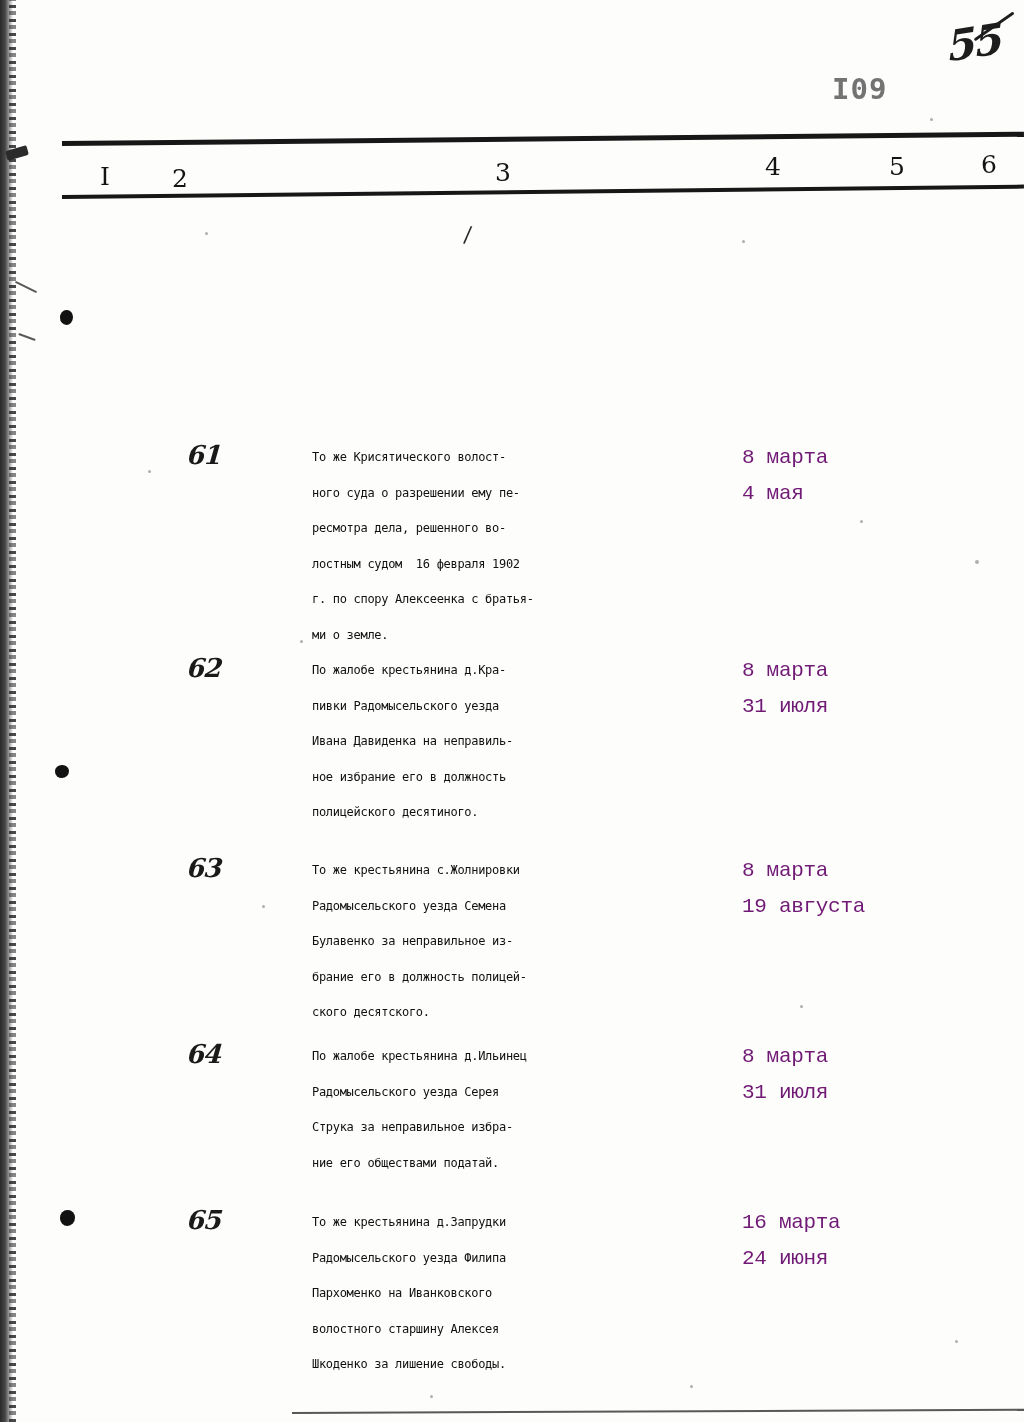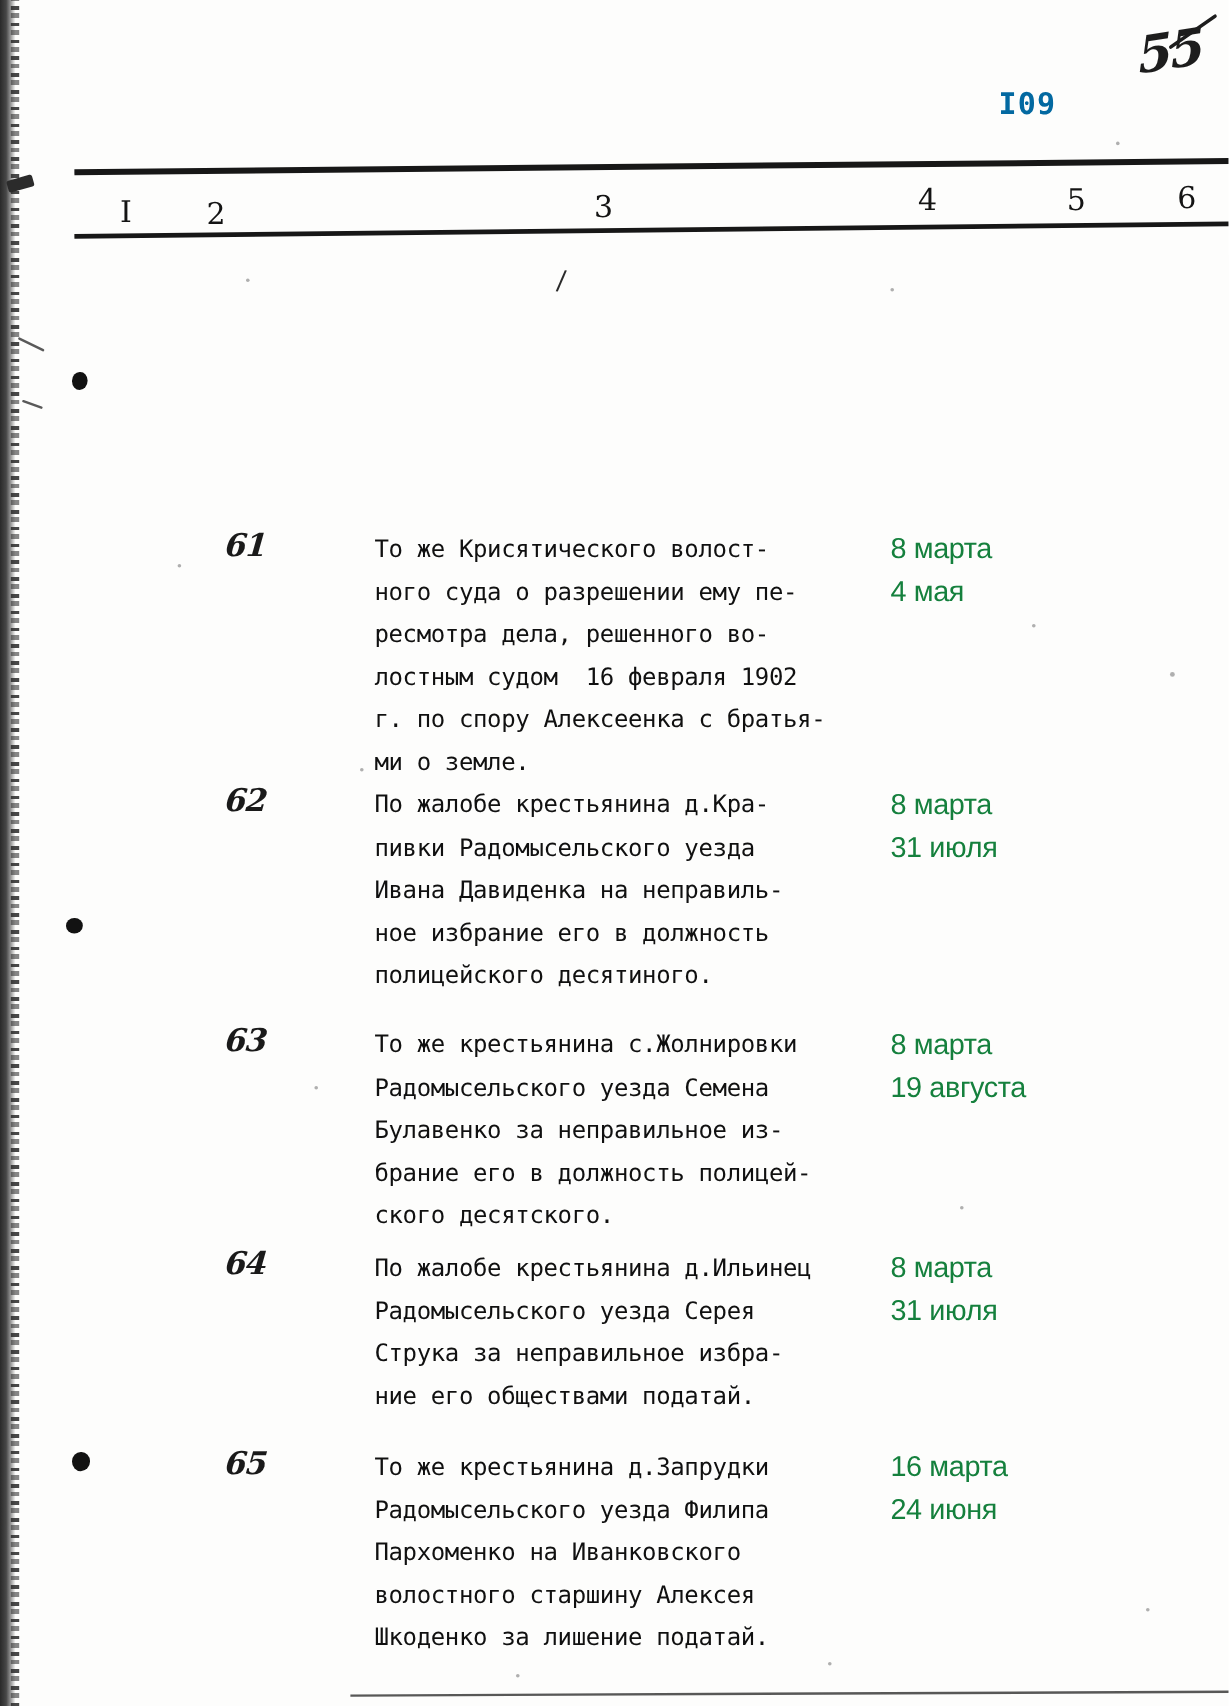--- a/index.html
+++ b/index.html
@@ -84,23 +84,23 @@
     background: #1d1d1d;
     transform: rotate(-27deg);
     border-radius: 2px;
   }
 
   
   .stamp-folio {
     position: absolute;
     left: 832px; top: 72px;
     font-family: "DejaVu Sans Mono", "Liberation Mono", monospace;
-    font-size: 25px;
+    font-size: 29px;
     font-weight: 700;
-    color: #0369a1;
+    color: #737373;
     letter-spacing: 1px;
   }
 
   
   .rule {
     position: absolute;
     background: #171717;
     transform-origin: left center;
   }
   .rule-top {
@@ -144,34 +144,34 @@
     font-style: italic;
     color: #1a1a1a;
     transform: skewX(-5deg);
     letter-spacing: -1px;
   }
   .entry-text {
     position: absolute;
     left: 312px;
     width: 420px;
     font-family: "DejaVu Sans Mono", "Liberation Mono", monospace;
-    font-size: 20px;
+    font-size: 12px;
     line-height: 35.5px;
     color: #101010;
     white-space: pre-wrap;
     letter-spacing: -0.3px;
   }
   .entry-dates {
     position: absolute;
     left: 742px;
     width: 230px;
-    font-family: Liberation Sans, sans-serif;
-    font-size: 24px;
+    font-family: Liberation Mono, monospace;
+    font-size: 21px;
     line-height: 35.5px;
-    color: #15803d;
+    color: #701a75;
     white-space: pre-wrap;
     letter-spacing: -0.3px;
   }
 
   .intro-text {
     position: absolute;
     left: 312px;
     top: 246px;
     width: 440px;
     font-family: "DejaVu Sans Mono", "Liberation Mono", monospace;
@@ -277,20 +277,20 @@
     <div class="entry-dates">8 марта
 31 июля</div>
   </div>
 
   <div class="entry" style="top:1205px;">
     <div class="entry-num">65</div>
     <div class="entry-text">То же крестьянина д.Запрудки
 Радомысельского уезда Филипа
 Пархоменко на Иванковского
 волостного старшину Алексея
-Шкоденко за лишение податай.</div>
+Шкоденко за лишение свободы.</div>
     <div class="entry-dates">16 марта
 24 июня</div>
   </div>
 
   <div class="rule rule-bottom-page"></div>
 
 </div>
 
 </body></html>

